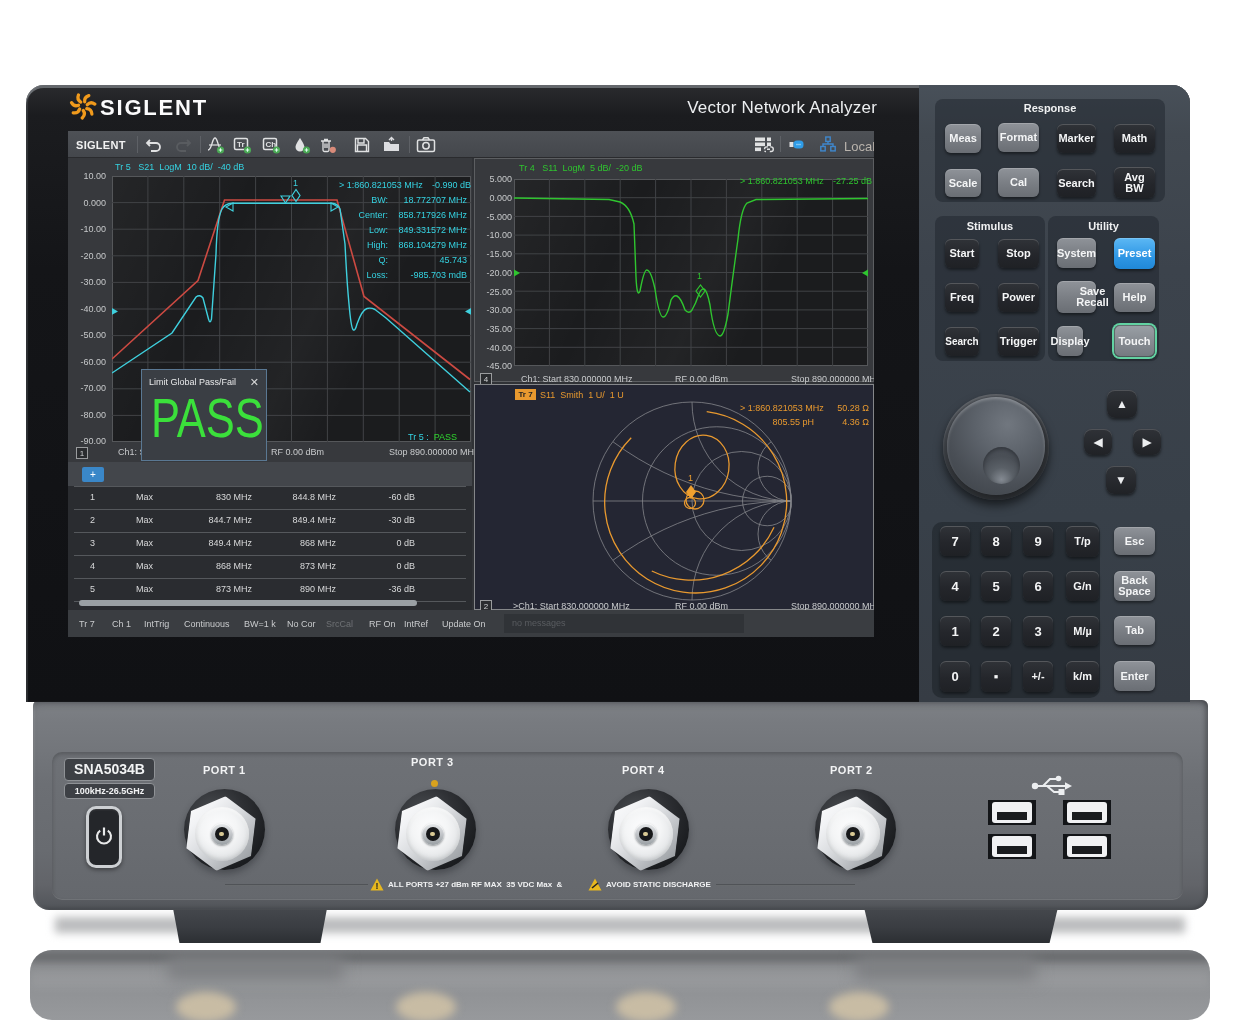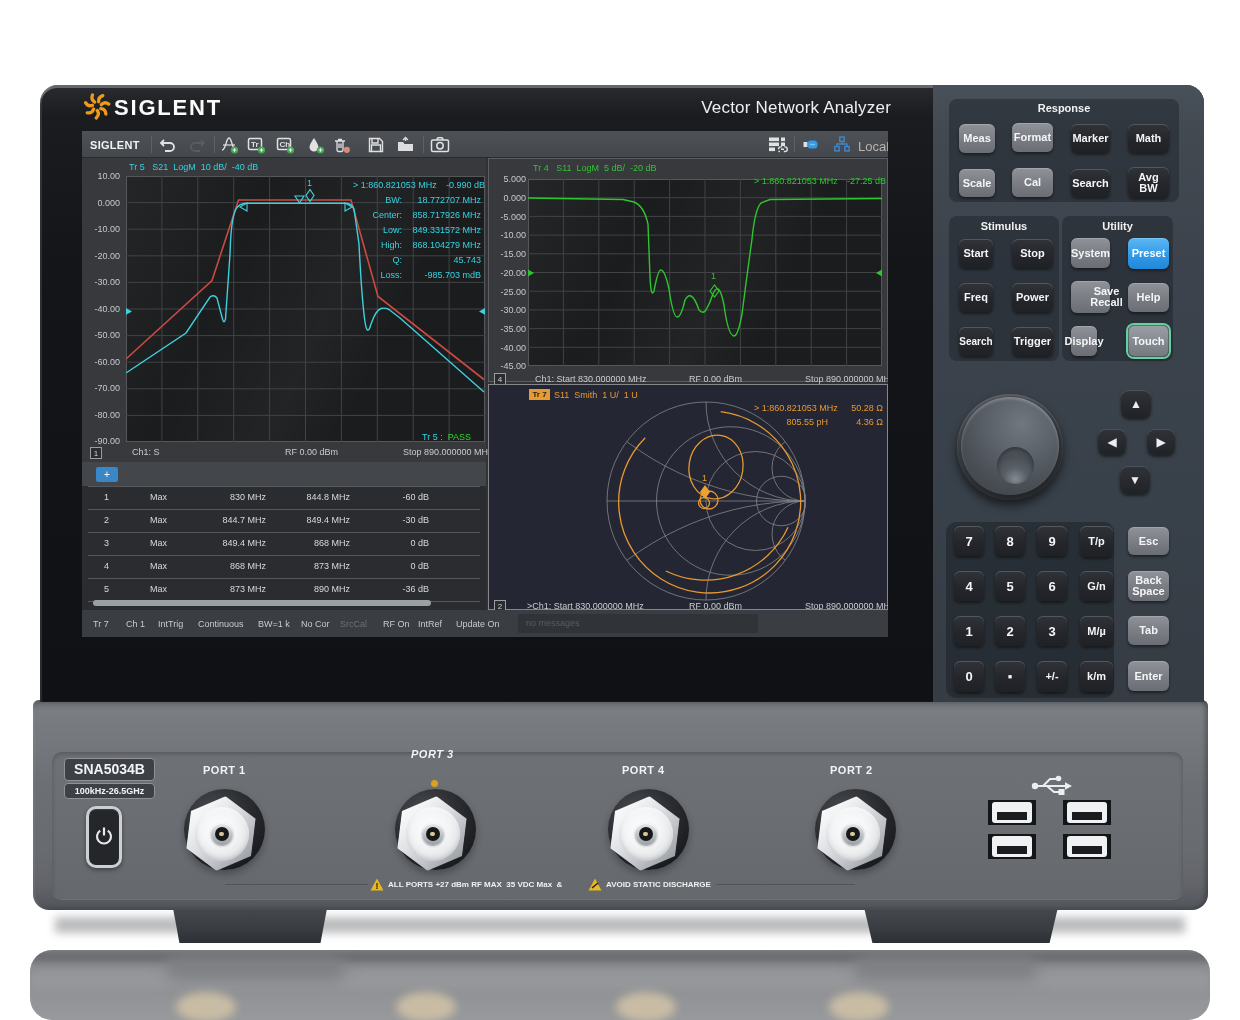--- a/index.html
+++ b/index.html
@@ -2,21 +2,21 @@
 <html><head>
 <meta charset="utf-8">
 <style>
 * { margin:0; padding:0; box-sizing:border-box; }
 html,body { width:1240px; height:1020px; background:#ffffff; overflow:hidden;
   font-family:"Liberation Sans", sans-serif; }
 #stage { position:relative; width:1240px; height:1020px; }
 .abs { position:absolute; }
 
 
-#topbody { position:absolute; left:40px; top:85px; width:1164px; height:617px;
+#topbody { position:absolute; left:26px; top:85px; width:1164px; height:617px;
   background:linear-gradient(180deg,#2a2b2e 0%,#1b1c1f 5%,#141518 30%,#101114 100%);
   border-radius:18px 18px 0 0;
   box-shadow:inset 0 3px 0 rgba(160,166,172,.5), inset 2px 0 1px rgba(110,115,120,.3), inset -3px 0 2px rgba(35,37,41,.8);
 }
 #logo { position:absolute; left:43px; top:7px; width:200px; height:36px; }
 #vna { position:absolute; left:550px; top:13px; width:301px; text-align:right;
   color:#eceef0; font-size:17px; font-weight:400; letter-spacing:.2px;}
 
 
 #screen { position:absolute; left:42px; top:46px; width:806px; height:506px;
@@ -162,21 +162,21 @@
     <div id="fpanel"></div>
     <div class="plate" style="left:31px;top:58px;width:91px;height:23px;font-size:14px;line-height:21px;">SNA5034B</div>
     <div class="plate" style="left:31px;top:83px;width:91px;height:16px;font-size:9px;line-height:14px;">100kHz-26.5GHz</div>
     <div id="pwr"></div>
     <svg style="position:absolute;left:61px;top:126px;" width="20" height="20" viewBox="0 0 20 20">
       <path d="M 6.2 4.6 A 7 7 0 1 0 13.8 4.6" fill="none" stroke="#e8e9ea" stroke-width="2.1"></path>
       <line x1="10" y1="1.5" x2="10" y2="9.5" stroke="#e8e9ea" stroke-width="2.2"></line>
     </svg>
 
     <div class="portlab" style="left:170px;top:64px;">PORT 1</div>
-    <div class="portlab" style="left:378px;top:48px;font-style:italic;">PORT 3</div>
+    <div class="portlab" style="left:378px;top:56px;">PORT 3</div>
     <div class="portlab" style="left:589px;top:64px;">PORT 4</div>
     <div class="portlab" style="left:797px;top:64px;">PORT 2</div>
     <div style="position:absolute;left:398px;top:80px;width:7px;height:7px;border-radius:50%;background:#d9a21e;"></div>
 
     <div class="port" style="left:140px;top:86px;">
         <div class="back"></div>
         <div class="hex"></div>
         <div class="face"></div>
         <div class="ring"></div>
         <div class="hole"></div>
@@ -395,20 +395,25 @@
         <div class="info cy rr" style="left:321px;top:82px;width:78px;">868.104279 MHz</div>
         <div class="info cy rr" style="left:252px;top:97px;width:68px;">Q:</div>
         <div class="info cy rr" style="left:321px;top:97px;width:78px;">45.743</div>
         <div class="info cy rr" style="left:252px;top:112px;width:68px;">Loss:</div>
         <div class="info cy rr" style="left:321px;top:112px;width:78px;">-985.703 mdB</div>
         <div class="info" style="left:340px;top:274px;"><span class="cy">Tr 5 :</span>&nbsp; <span style="color:#2fd42f;">PASS</span></div>
         <div class="numbox" style="left:8px;top:289px;">1</div>
         <div class="blab" style="left:50px;top:289px;">Ch1: S</div>
         <div class="blab" style="left:203px;top:289px;">RF 0.00 dBm</div>
         <div class="blab" style="left:321px;top:289px;">Stop 890.000000 MHz</div>
+        <div id="dlg">
+          <div class="ttl">Limit Global Pass/Fail</div>
+            <div class="x">✕</div>
+          <div id="pass">PASS</div>
+        </div>
       </div>
 
       <div class="panel" id="p2">
         <div class="info gn" style="left:44px;top:4px;">Tr 4&nbsp;&nbsp; S11&nbsp; LogM&nbsp; 5 dB/&nbsp; -20 dB</div>
         <div class="plotbox" style="left:39px;top:20px;width:354px;height:187px;"></div>
         <svg class="abs" style="left:39px;top:20px;" width="354" height="187" viewBox="0 0 354 187">
           <g stroke="#414346" stroke-width="1">
             <line x1="35.4" y1="0" x2="35.4" y2="187"></line>
               <line x1="70.8" y1="0" x2="70.8" y2="187"></line>
             <line x1="106.2" y1="0" x2="106.2" y2="187"></line>

